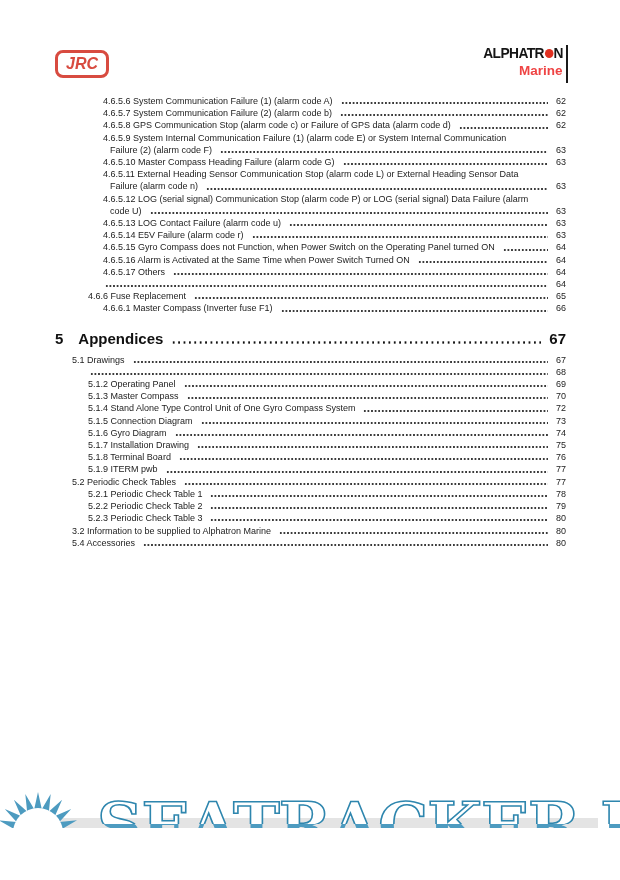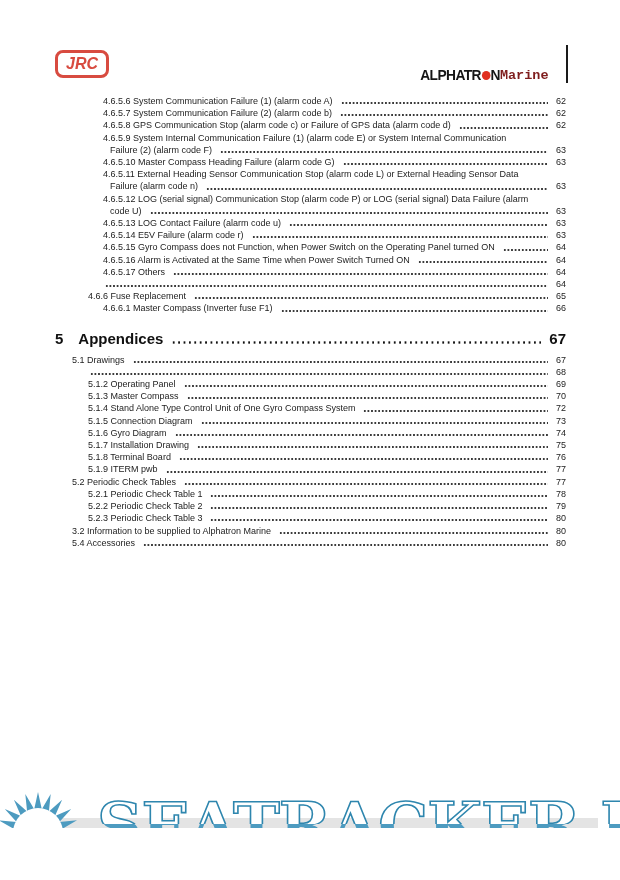--- a/index.html
+++ b/index.html
@@ -7,26 +7,26 @@
               font-family:"Liberation Sans", sans-serif; }
   .page { position:relative; width:620px; height:828px; background:#fff; overflow:hidden; }
 
   
   .jrc-box { position:absolute; left:55px; top:50px; width:54px; height:28px;
              border:3px solid #d84b40; border-radius:8px; display:flex;
              align-items:center; justify-content:center; background:#fff; }
   .jrc-text { color:#d84b40; font-weight:bold; font-style:italic; font-size:16px;
               letter-spacing:0px; transform:scaleY(1.05); }
   .alpha-wrap { position:absolute; right:52px; top:45px; display:flex; align-items:stretch; }
-  .alpha-col { display:flex; flex-direction:row; align-items:flex-end; padding-right:17px; }
+  .alpha-col { display:flex; flex-direction:column; align-items:flex-end; padding-right:3px; }
   .alpha-line1 { font-size:14.5px; font-weight:bold; color:#151515; letter-spacing:-0.6px;
                  transform:scaleX(0.95); transform-origin:right; display:flex; align-items:center; }
   .alpha-dot { display:inline-block; width:9px; height:9px; border-radius:50%;
                background:#e03020; margin:0 0.5px; }
-  .alpha-line2 { font-size:13.5px; font-weight:bold; color:#7f1d1d; margin-top:2px;font-family:Liberation Mono, monospace; }
+  .alpha-line2 { font-size:13.5px; font-weight:bold; color:#ef4444; margin-top:2px; }
   .alpha-bar { width:2.5px; background:#1a1a1a; height:38px; }
 
   
   #toc { position:absolute; left:55px; top:95px; width:511px; font-size:9px;
          color:#1c1c1c; line-height:12.2px; }
   .toc-row { display:flex; align-items:flex-end;gap:6px; }
   .toc-text { white-space:nowrap; }
   .leader { flex:1 1 auto; min-width:8px; margin:0 2px;
             background-image:radial-gradient(circle, #3a3a3a 0.7px, rgba(0,0,0,0) 0.9px);
             background-size:3.6px 3.6px; background-repeat:repeat-x;

